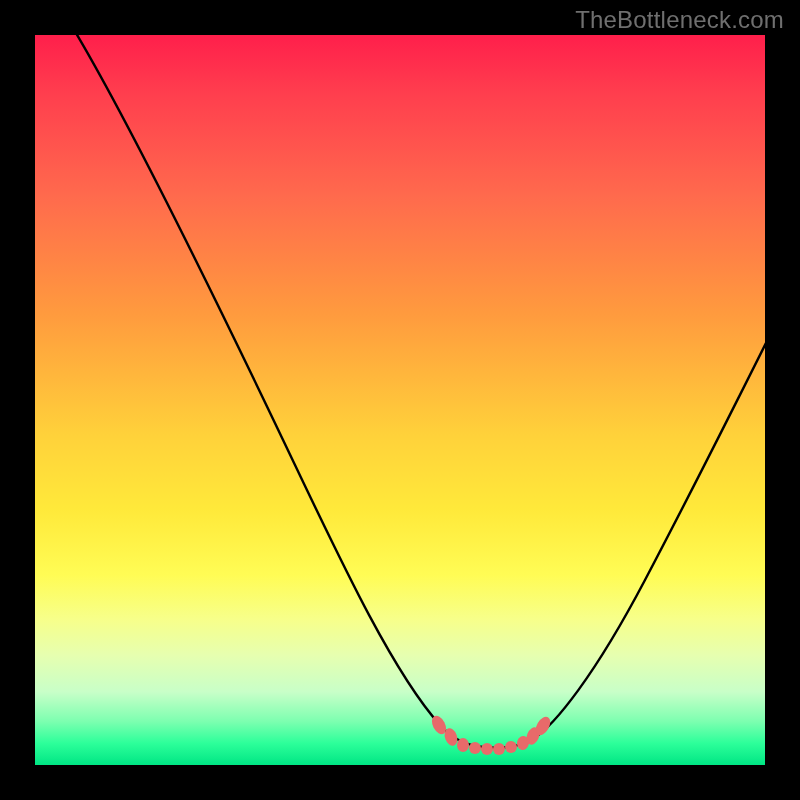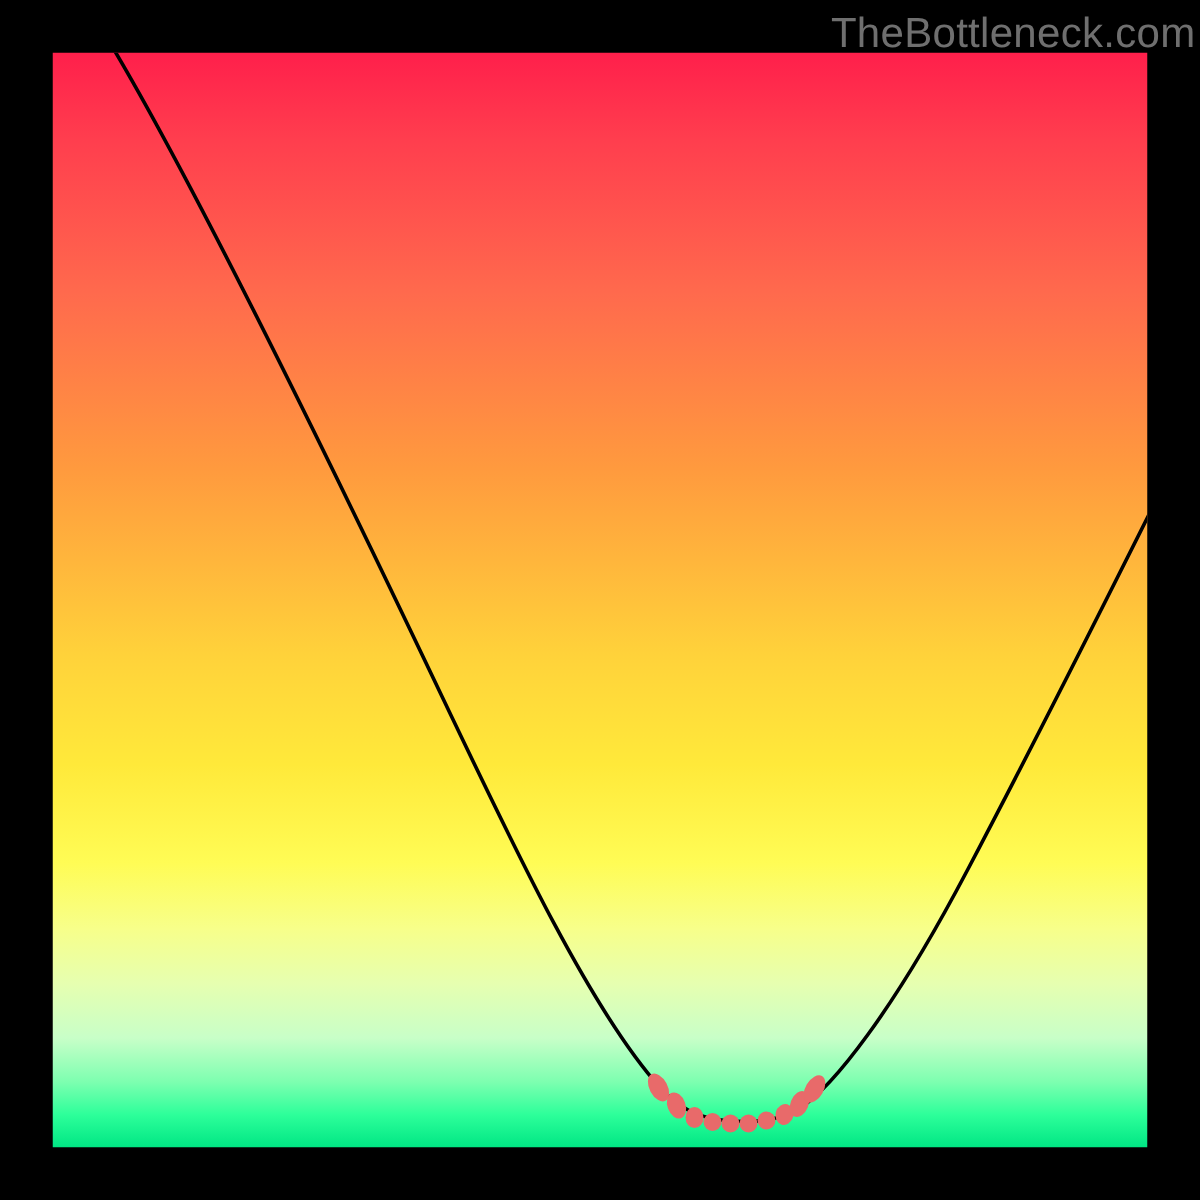--- a/index.html
+++ b/index.html
@@ -15,23 +15,23 @@
     position: absolute;
     top: 0;
     left: 0;
     width: 800px;
     height: 800px;
     background: #000;
   }
   .watermark {
     position: absolute;
     top: 6px;
-    right: 3px;
+    right: 16px;
     color: #6f6f6f;
-    font-size: 28px;
+    font-size: 24px;
     font-weight: 500;
     letter-spacing: 0.2px;
     user-select: none;
   }
   .plot {
     position: absolute;
     left: 35px;
     top: 35px;
     width: 730px;
     height: 730px;

